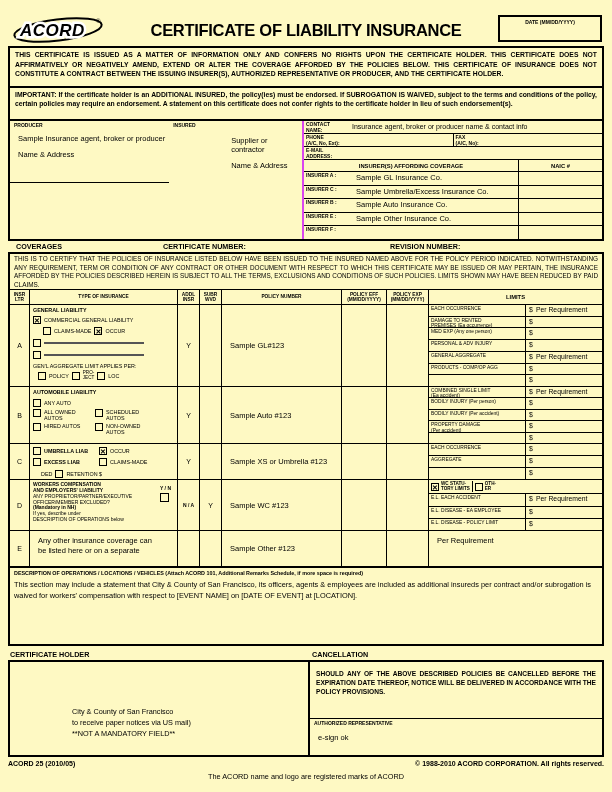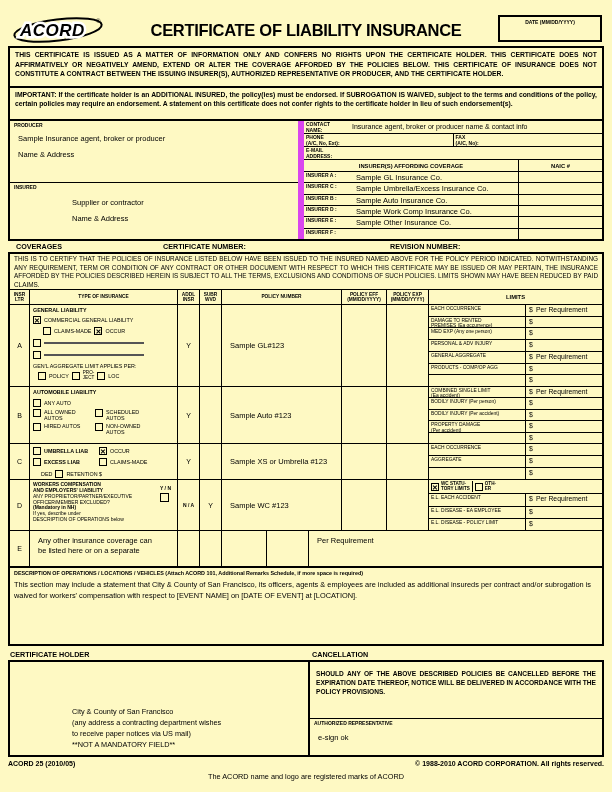--- a/index.html
+++ b/index.html
@@ -19,21 +19,21 @@
 
   .box { border:2px solid #000; border-top-width:2px; }
   .box + .box { border-top:0; }
   .legal { height:42px; padding:2px 5px; font-size:6.8px; font-weight:bold;
            line-height:9.6px; text-align:justify; }
   .legal2 { height:33px; padding:2px 5px; font-size:6.8px; font-weight:bold;
             line-height:9.4px; text-align:justify; }
 
   
   .parties { display:flex; height:120px; }
-  .pleft { width:294px; border-right:6px solid #d946ef; display:flex; flex-direction:column; }
+  .pleft { width:294px; border-right:2px solid #d946ef; display:flex; flex-direction:row; }
   .producer { height:62px; border-bottom:1px solid #000; padding:2px 4px; }
   .insuredc { flex:1; padding:2px 4px; }
   .tiny { font-size:5px; font-weight:bold; line-height:5.6px; }
   .pre { white-space:pre-line; }
   .pval { font-size:7.5px; }
   .producer .pval { margin:5px 0 0 4px; }
   .producer .pval + .pval { margin-top:7px; }
   .insuredc .pval { margin:7px 0 0 58px; }
   .pright { flex:1; display:flex; flex-direction:column; }
   .crow { display:flex; border-bottom:1px solid #000; align-items:stretch; }
@@ -191,25 +191,20 @@
         <div class="clabel tiny">INSURER C :</div>
         <div class="ival">Sample Umbrella/Excess Insurance Co.</div>
         <div class="inaic"></div>
       </div>
       <div class="irow">
         <div class="clabel tiny">INSURER B :</div>
         <div class="ival">Sample Auto Insurance Co.</div>
         <div class="inaic"></div>
       </div>
       <div class="irow">
-        <div class="clabel tiny">INSURER D :</div>
-        <div class="ival">Sample Work Comp Insurance Co.</div>
-        <div class="inaic"></div>
-      </div>
-      <div class="irow">
         <div class="clabel tiny">INSURER E :</div>
         <div class="ival">Sample Other Insurance Co.</div>
         <div class="inaic"></div>
       </div>
       <div class="irow">
         <div class="clabel tiny">INSURER F :</div>
         <div class="ival"></div>
         <div class="inaic"></div>
       </div>
     </div>
@@ -514,20 +509,21 @@
     </div>
 
     <div class="sect" style="flex:1">
       <div class="c-letter cc">E</div>
       <div class="c-type">
         <div class="othertext pre">Any other insurance coverage can
 be listed here or on a separate</div>
       </div>
       <div class="c-addl cc"></div>
       <div class="c-subr cc"></div>
+      <div class="c-policy cpol">Sample Other #123</div>
       <div class="c-eff cc"></div>
       <div class="c-exp cc"></div>
       <div class="c-limits">
         <div class="perreq">Per Requirement</div>
       </div>
     </div>
   </div>
 
   <div class="box descbox">
     <div class="desc-h">
@@ -539,21 +535,20 @@
 
   <div class="gap"></div>
 
   <div class="hcbar">
     <span class="t1">CERTIFICATE HOLDER</span>
     <span class="t2">CANCELLATION</span>
   </div>
   <div class="box hcbox" style="border-top:2px solid #000">
     <div class="holder">
       <div>City &amp; County of San Francisco</div>
-      <div>(any address a contracting department wishes</div>
       <div>to receive paper notices via US mail)</div>
       <div>**NOT A MANDATORY FIELD**</div>
     </div>
     <div class="cancel">
       <div class="cancel-body">SHOULD ANY OF THE ABOVE DESCRIBED POLICIES BE CANCELLED BEFORE THE EXPIRATION DATE THEREOF, NOTICE WILL BE DELIVERED IN ACCORDANCE WITH THE POLICY PROVISIONS.</div>
       <div class="auth">
         <div class="tiny">AUTHORIZED REPRESENTATIVE</div>
         <div class="sig">e-sign ok</div>
       </div>
     </div>

